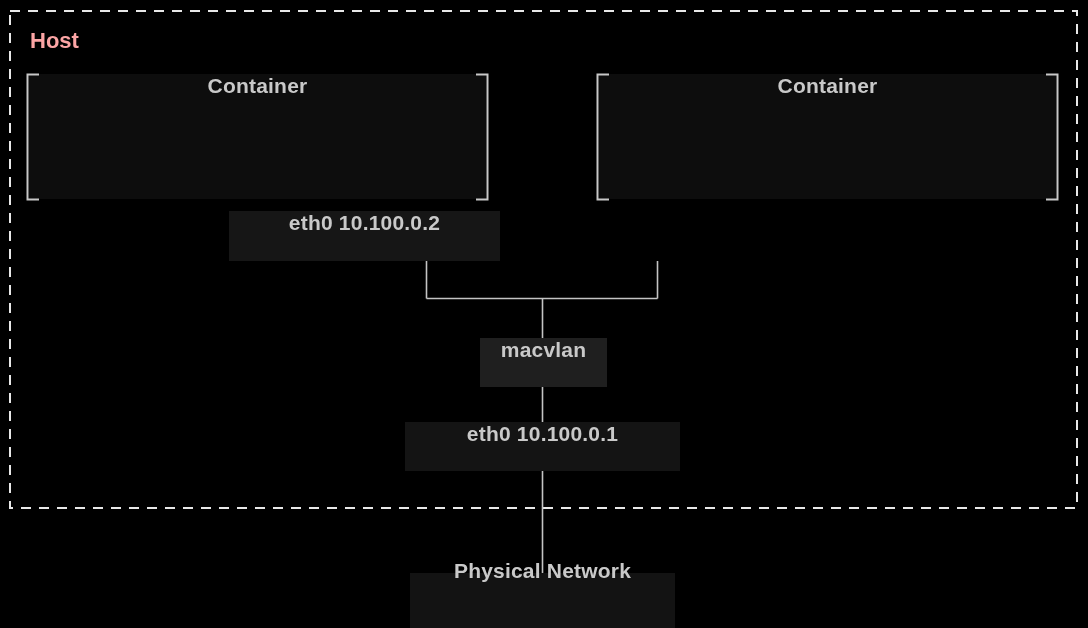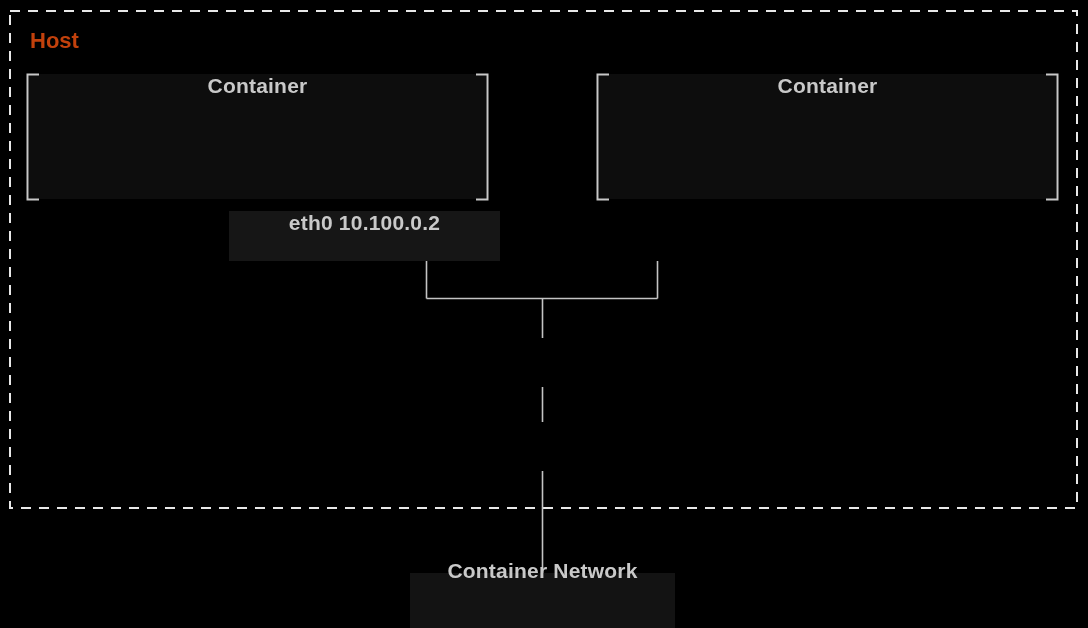--- a/index.html
+++ b/index.html
@@ -50,21 +50,21 @@
   }
   .physnet-node {
     background: #131313;
   }
   .host-label {
     position: absolute;
     left: 30px;
     top: 28px;
     font-weight: bold;
     font-size: 22px;
-    color: #c2410c;
+    color: #fca5a5;
     z-index: 2;
   }
 </style>
 </head>
 <body>
 
 <div class="stage">
 
   <svg class="wires" width="1088" height="628" viewBox="0 0 1088 628">
 
@@ -95,19 +95,25 @@
 
   <div class="node container-node" style="left:599px; top:74px; width:457px; height:125px;">
     <span>Container</span>
   </div>
 
   <div class="node iface-node" style="left:217px; top:211px; width:271px; height:50px;">
     <span>eth0 10.100.0.2</span>
   </div>
 
 
+  <div class="node macvlan-node" style="left:480px; top:338px; width:127px; height:49px;">
+    <span>macvlan</span>
+  </div>
 
+  <div class="node hostif-node" style="left:405px; top:422px; width:275px; height:49px;">
+    <span>eth0 10.100.0.1</span>
+  </div>
 
   <div class="node physnet-node" style="left:410px; top:573px; width:265px; height:80px;">
-    <span style="margin-top:-14px;">Container Network</span>
+    <span style="margin-top:-14px;">Physical Network</span>
   </div>
 
 </div>
 
 </body></html>

